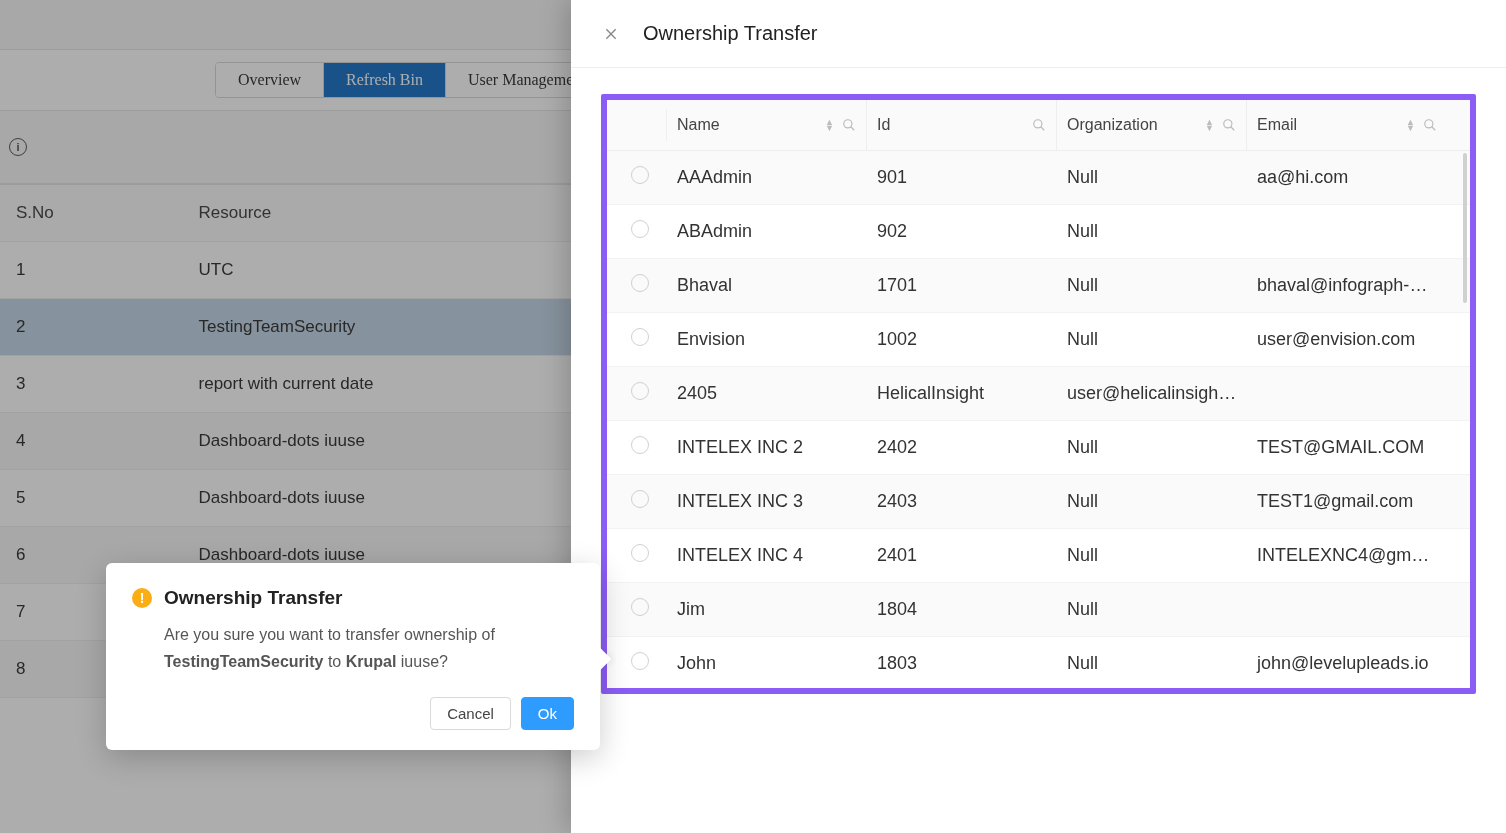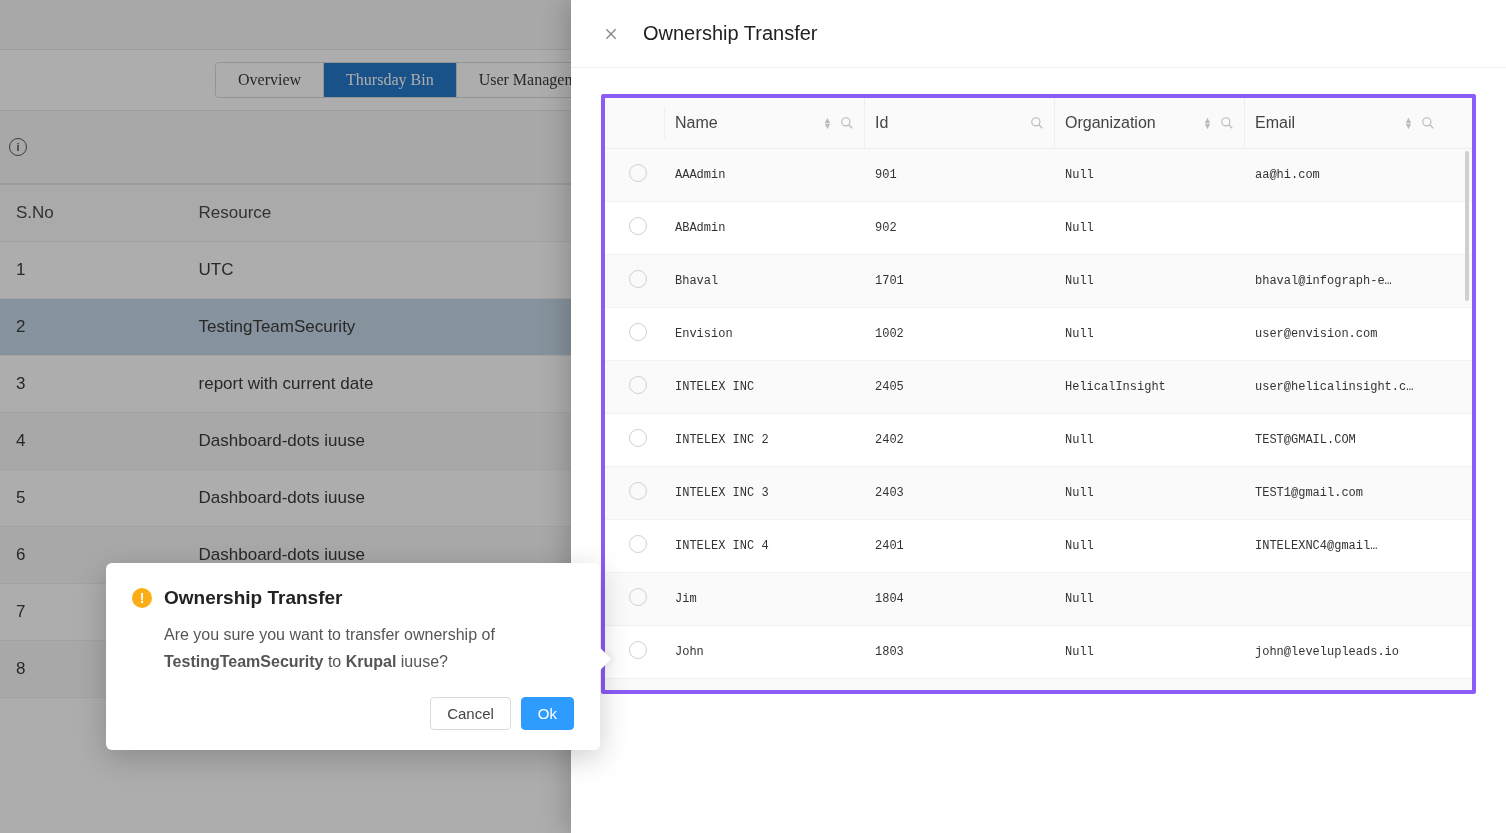--- a/index.html
+++ b/index.html
@@ -49,51 +49,51 @@
   .pointer-notch { position:absolute; right:-8px; top:88px; width:16px; height:16px; background:#fff; transform:rotate(45deg); box-shadow:3px -3px 6px rgba(0,0,0,0.06); }
 
   
   .drawer { position:absolute; top:0; right:0; bottom:0; width:935px; background:#fff; box-shadow:-6px 0 24px rgba(0,0,0,0.18); z-index:15; display:flex; flex-direction:column; }
   .drawer-header { display:flex; align-items:center; gap:22px; padding:22px 30px; border-bottom:1px solid #eee; }
   .close-x { width:20px; height:20px; color:#888; cursor:pointer; display:inline-flex; align-items:center; justify-content:center; }
   .close-x svg { width:16px; height:16px; }
   .drawer-title { font-size:20px; color:#222; font-weight:500; }
   .drawer-body { padding:26px 30px; overflow:hidden; flex:1; }
 
-  .users-card { border:4px solid #8b5cf6; border-radius:2px; height:600px; display:flex; flex-direction:column; overflow:hidden; }
+  .users-card { border:6px solid #8b5cf6; border-radius:2px; height:600px; display:flex; flex-direction:column; overflow:hidden; }
   .users-head, .users-row { display:grid; grid-template-columns:60px 200px 190px 190px 200px; align-items:center; }
   .users-head { background:#fafafa; border-bottom:1px solid #eee; }
   .uh-cell { padding:16px 10px; font-size:16px; color:#444; position:relative; border-right:1px solid #eee; }
   .uh-cell:last-child { border-right:0; }
   .uh-icons { position:absolute; right:10px; top:50%; transform:translateY(-50%); display:flex; align-items:center; gap:8px; color:#bbb; }
   .uh-sort { display:inline-flex; flex-direction:column; line-height:6px; font-size:9px; }
   .uh-search svg { width:14px; height:14px; }
 
   .users-body { overflow-y:auto; flex:1; position:relative; }
   .users-row { border-bottom:1px solid #f2f2f2; }
   .users-row:nth-child(even) { background:#fafafa; }
-  .ur-cell { padding:15px 10px; font-size:12px; color:#333; white-space:nowrap; overflow:hidden; text-overflow:ellipsis;font-family:Liberation Mono, monospace; }
+  .ur-cell { padding:15px 10px; font-size:18px; color:#333; white-space:nowrap; overflow:hidden; text-overflow:ellipsis; }
   .radio { width:18px; height:18px; border:1.5px solid #d0d0d0; border-radius:50%; display:inline-block; position:relative; margin-left:14px; cursor:pointer; }
   .radio.selected { border:2px solid #2e9cff; box-shadow:0 0 0 3px rgba(46,156,255,0.15); width:18px; height:18px; }
 
   
   .scroll-indicator { position:absolute; right:3px; top:2px; width:4px; height:150px; background:#d0d0d0; border-radius:2px; }
 
   svg { display:block; }
 </style>
 </head>
 <body>
 
 <div class="bg-page">
   <div class="header-spacer"></div>
 
   <div class="tabs-row">
     <div class="tabs">
       <div class="tab">Overview</div>
-      <div class="tab active">Thursday Bin</div>
+      <div class="tab active">Refresh Bin</div>
       <div class="tab">User Management</div>
     </div>
   </div>
 
   <div class="page-sub">
     <div class="page-sub-left">
       <span class="page-sub-title">e Bin</span>
       <span class="info-icon">i</span>
     </div>
     <div class="refresh-btn">
@@ -288,21 +288,20 @@
           </div>
           <div class="users-row">
             <div class="ur-cell"><span class="radio"></span></div>
             <div class="ur-cell">Envision</div>
             <div class="ur-cell">1002</div>
             <div class="ur-cell">Null</div>
             <div class="ur-cell">user@envision.com</div>
           </div>
           <div class="users-row">
             <div class="ur-cell"><span class="radio"></span></div>
-            <div class="ur-cell">INTELEX INC</div>
             <div class="ur-cell">2405</div>
             <div class="ur-cell">HelicalInsight</div>
             <div class="ur-cell">user@helicalinsight.c…</div>
           </div>
           <div class="users-row">
             <div class="ur-cell"><span class="radio"></span></div>
             <div class="ur-cell">INTELEX INC 2</div>
             <div class="ur-cell">2402</div>
             <div class="ur-cell">Null</div>
             <div class="ur-cell">TEST@GMAIL.COM</div>

